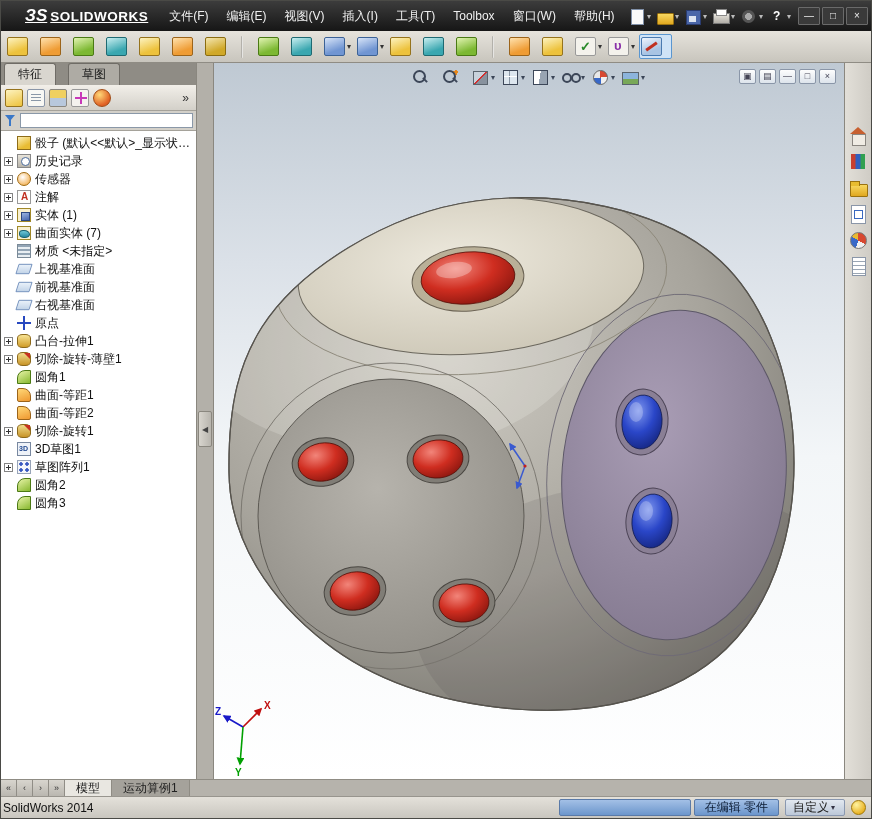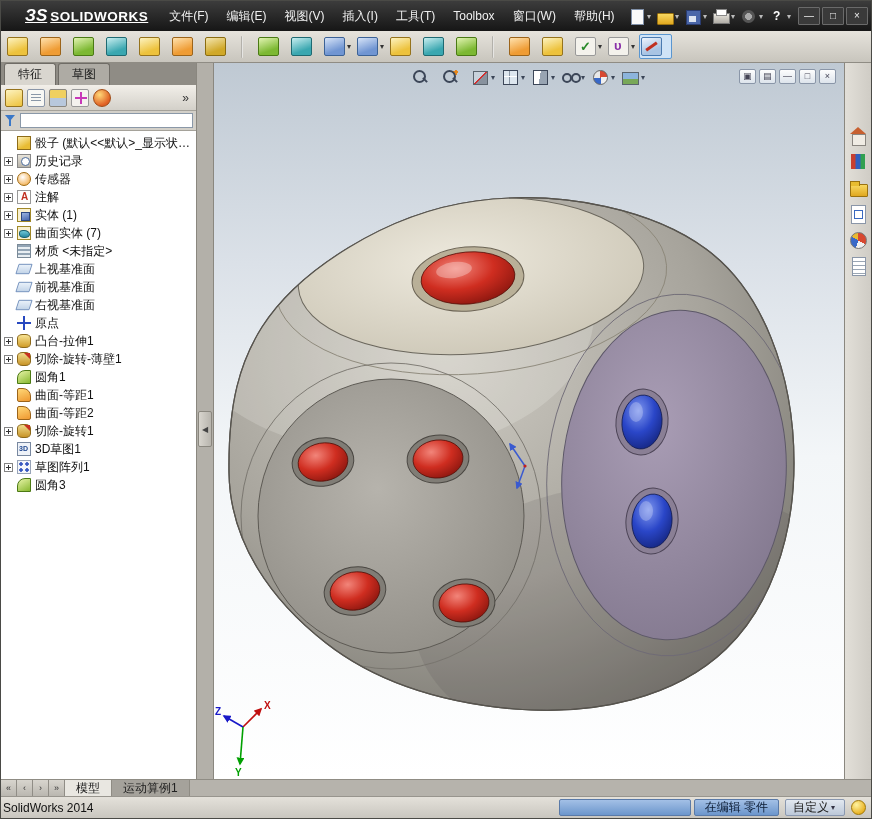--- a/index.html
+++ b/index.html
@@ -47,21 +47,21 @@
   .c-spline::after{content:"υ";color:#8a30a8;font-weight:bold;font-size:13px;position:absolute;left:5px;top:0;}
   .c-sketch{background:linear-gradient(160deg,#eef4fc,#a8c4e4 70%);border:1px solid #4a7ab0;}
   .c-sketch::after{content:"";position:absolute;left:3px;top:7px;width:13px;height:3px;background:#c03020;transform:rotate(-35deg);}
   .tsep{width:2px;height:22px;background:linear-gradient(90deg,#9a978f,#fff);border:none;margin:0 3px;}
 
   
   #main{flex:1;display:flex;min-height:0;}
 
   
   #left-panel{width:196px;flex:0 0 196px;display:flex;flex-direction:column;background:#fff;border-right:1px solid #8a877f;}
-  #cm-tabs{height:22px;flex:0 0 22px;background:#8f8c85;display:flex;align-items:flex-end;padding-left:3px;gap:2px;}
+  #cm-tabs{height:22px;flex:0 0 22px;background:#8f8c85;display:flex;align-items:flex-end;padding-left:3px;gap:12px;}
   .cmtab{padding:2px 13px;font-size:12px;background:#aeaba4;color:#1a1a1a;border:1px solid #6f6c66;border-bottom:none;border-radius:3px 3px 0 0;white-space:nowrap;}
   .cmtab.active{background:#d9d6cf;}
   #pm-bar{height:26px;flex:0 0 26px;background:linear-gradient(#f2efe9,#d3d0c9);border-bottom:1px solid #a5a29a;display:flex;align-items:center;gap:4px;padding:0 4px;}
   .pmicon{width:18px;height:18px;position:relative;border-radius:2px;}
   .pm-part{background:linear-gradient(160deg,#fdf3c0,#edc23c);border:1px solid #96731c;}
   .pm-props{background:#f8f8f4;border:1px solid #8a96a8;}
   .pm-props::after{content:"";position:absolute;left:3px;top:4px;width:10px;height:9px;background:repeating-linear-gradient(#8a98a8 0 1px,transparent 1px 3px);}
   .pm-config{background:linear-gradient(180deg,#f0d060 50%,#b8c8dc 50%);border:1px solid #8a877f;}
   .pm-dimx{background:#f4f2ee;border:1px solid #999;}
   .pm-dimx::before{content:"";position:absolute;left:8px;top:2px;width:2px;height:12px;background:#c838b8;}
@@ -473,20 +473,25 @@
             <span class="tic ic-sketch3d"></span>
             <span class="tlabel">3D草图1</span>
           </div>
 
           <div class="trow">
             <span class="exp"></span>
             <span class="tic ic-pattern"></span>
             <span class="tlabel">草图阵列1</span>
           </div>
 
+          <div class="trow">
+            <span class="exp" style="visibility: hidden;"></span>
+            <span class="tic ic-fillet"></span>
+            <span class="tlabel">圆角2</span>
+          </div>
 
           <div class="trow">
             <span class="exp" style="visibility: hidden;"></span>
             <span class="tic ic-fillet"></span>
             <span class="tlabel">圆角3</span>
           </div>
         </div>
     </aside>
 
     <div id="splitter">

